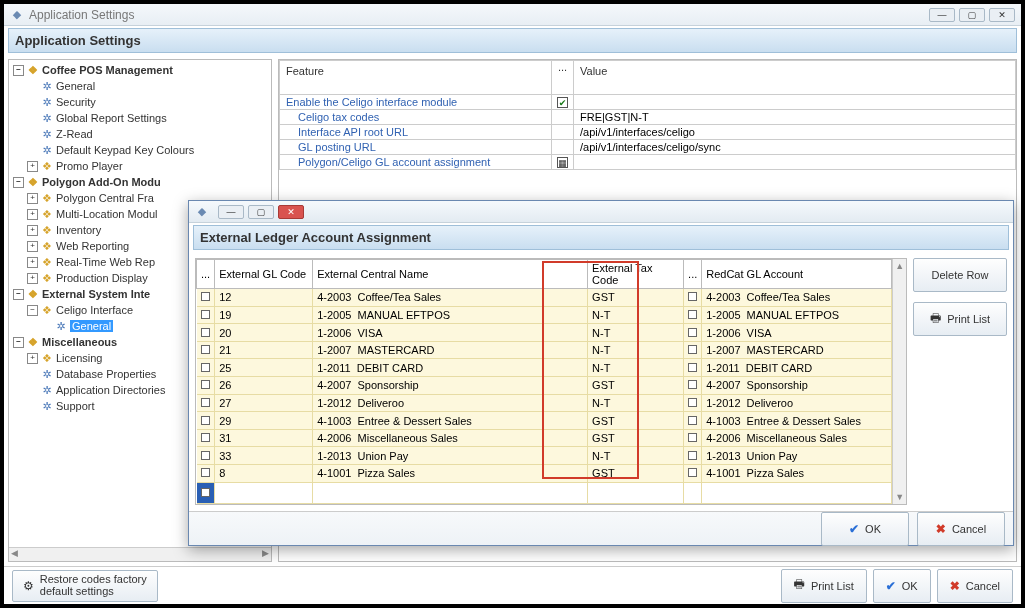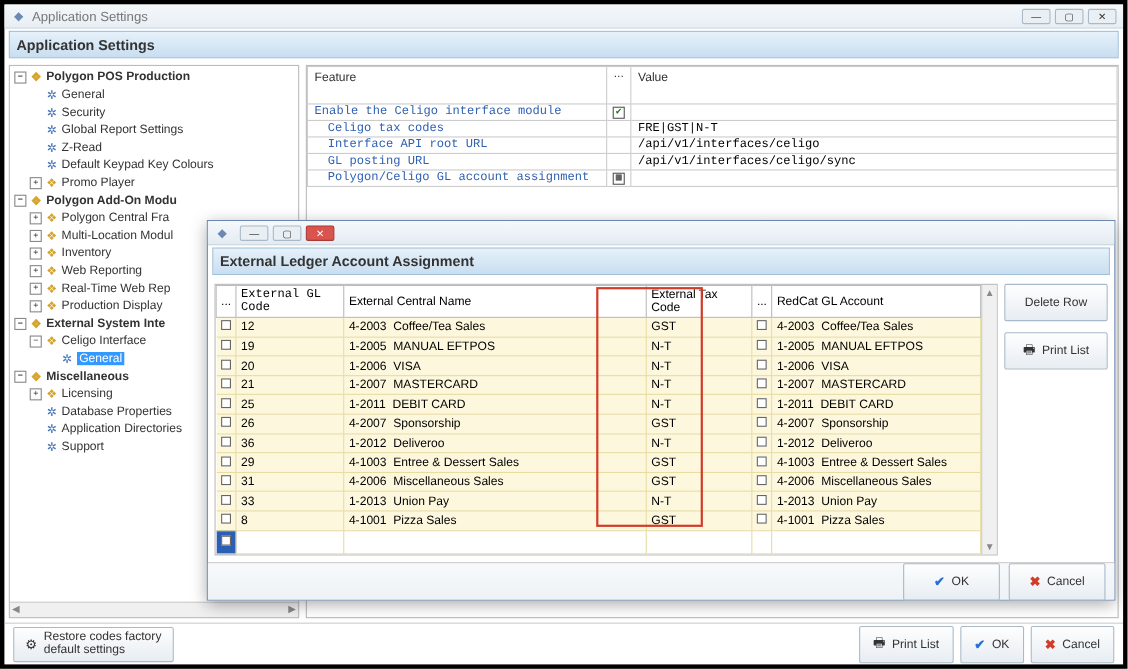--- a/index.html
+++ b/index.html
@@ -119,21 +119,20 @@
     padding:4px 6px;
     background:#fff;
     border:1px solid #ccc;
     height:34px;
     vertical-align:top;
   }
   .settings-grid td {
     border:1px solid #ccc;
     padding:0 6px;
     height:15px;
-    font-family:Liberation Mono, monospace;
   }
   .settings-grid td.link { color:#3162b2; }
   .settings-grid td.indent { padding-left:18px; color:#3162b2; }
   .settings-grid td.iconcol, .settings-grid th.iconcol { width:22px; text-align:center; padding:0; }
 
   .check-sq { width:11px; height:11px; border:1px solid #555; display:inline-flex; align-items:center; justify-content:center; font-size:9px; color:#1a7a1a; background:#fff; }
 
   
   .bottom-bar {
     height:38px;
@@ -223,21 +222,21 @@
   </div>
   <div class="section-header" style="margin:2px 4px;">Application Settings</div>
 
   <div class="content">
 
     <div class="tree-panel">
       <div class="tree-body" id="tree-body">
           <div class="tree-node bold" style="padding-left:0px">
             <span class="tgl">−</span>
             <span class="icn">❖</span>
-            <span class="label">Polygon POS Production</span>
+            <span class="label">Coffee POS Management</span>
           </div>
           <div class="tree-node" style="padding-left:14px">
             <span class="tgl empty"></span>
             <span class="icn blue">✲</span>
             <span class="label">General</span>
           </div>
           <div class="tree-node" style="padding-left:14px">
             <span class="tgl empty"></span>
             <span class="icn blue">✲</span>
             <span class="label">Security</span>
@@ -411,21 +410,21 @@
     <span class="win-btn win-close">✕</span>
   </div>
   <div class="section-header" style="margin:2px 4px;">External Ledger Account Assignment</div>
 
   <div class="modal-body">
     <div class="grid-panel">
       <table class="grid-table">
         <thead>
           <tr>
             <th style="width:18px;">...</th>
-            <th style="width:98px;font-family:Liberation Mono, monospace;">External GL Code</th>
+            <th style="width:98px;">External GL Code</th>
             <th>External Central Name</th>
             <th style="width:96px;">External Tax Code</th>
             <th style="width:18px;">...</th>
             <th style="width:190px;margin-left:34px;">RedCat GL Account</th>
           </tr>
         </thead>
         <tbody id="grid-body">
             <tr>
               <td class="row-icn"><span></span></td>
               <td>12</td>
@@ -469,21 +468,21 @@
             <tr>
               <td class="row-icn"><span></span></td>
               <td>26</td>
               <td>4-2007&nbsp;&nbsp;Sponsorship</td>
               <td>GST</td>
               <td class="row-icn"><span></span></td>
               <td>4-2007&nbsp;&nbsp;Sponsorship</td>
             </tr>
             <tr>
               <td class="row-icn"><span></span></td>
-              <td>36</td>
+              <td>27</td>
               <td>1-2012&nbsp;&nbsp;Deliveroo</td>
               <td>N-T</td>
               <td class="row-icn"><span></span></td>
               <td>1-2012&nbsp;&nbsp;Deliveroo</td>
             </tr>
             <tr>
               <td class="row-icn"><span></span></td>
               <td>29</td>
               <td>4-1003&nbsp;&nbsp;Entree &amp; Dessert Sales</td>
               <td>GST</td>

